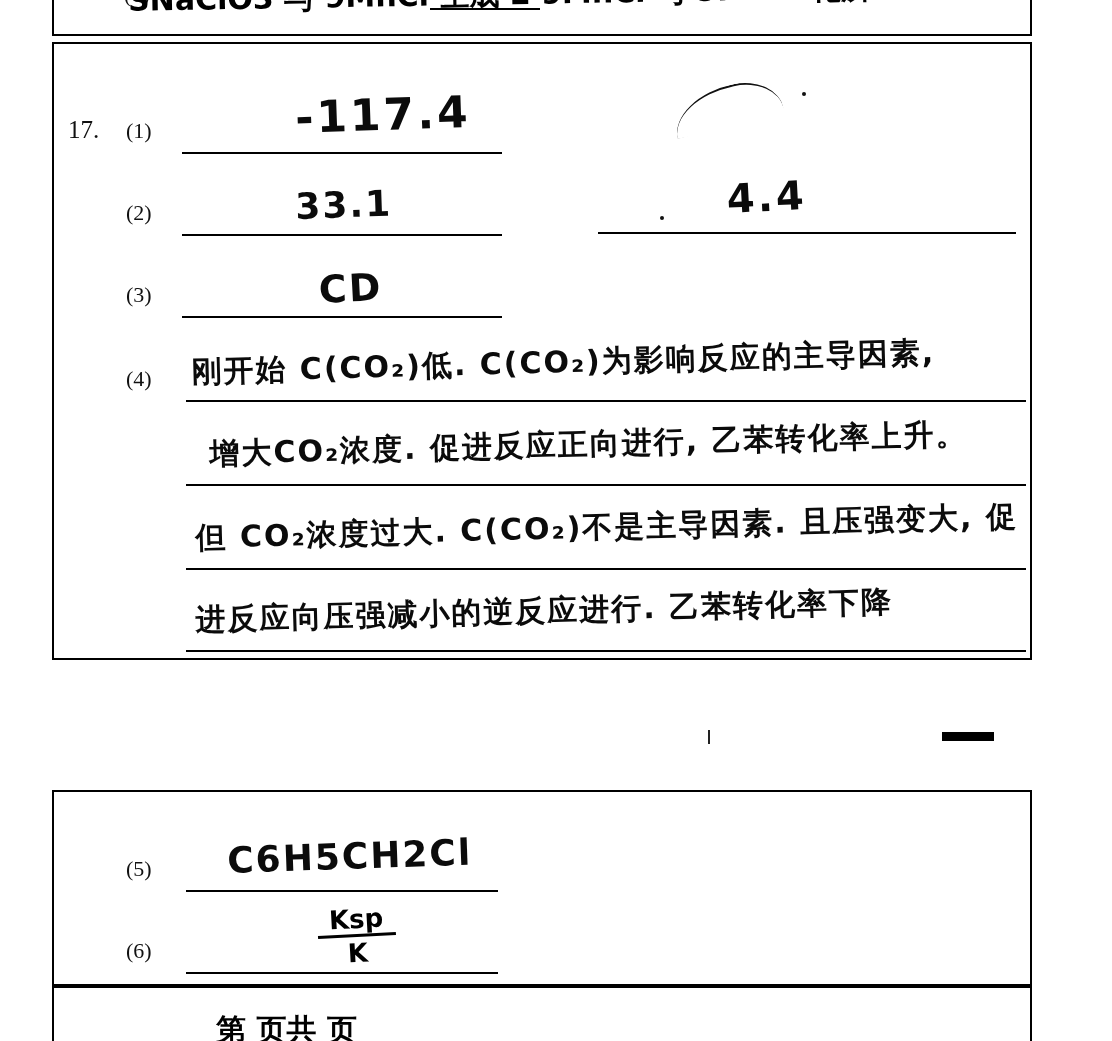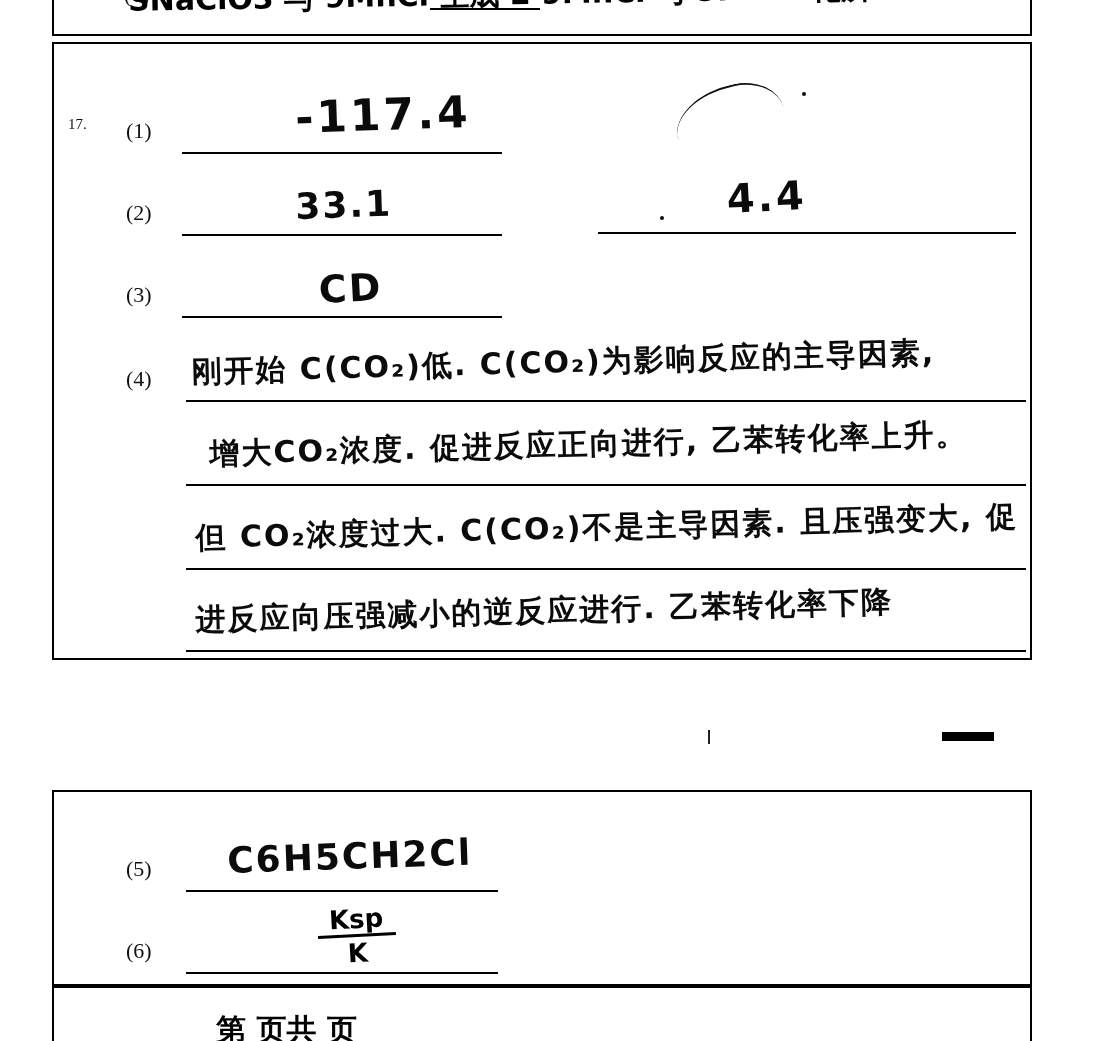--- a/index.html
+++ b/index.html
@@ -199,21 +199,21 @@
 
 <div class="sheet">
 
   <div class="top-strip"></div>
   <div class="qnum" style="left:124px; top:-18px;">(6)</div>
   <div class="hw-top">SNaClO3 与 9MnCl 生成 2 9MnCl 与 9MnCl 化所 ...</div>
   <div class="top-underline"></div>
 
   <div class="frame block-17"></div>
 
-  <div class="qnum" style="left:68px; top:116px; font-size:15px;">17.</div>
+  <div class="qnum" style="left:68px; top:116px; font-size:25px;">17.</div>
 
   <div class="qnum" style="left:126px; top:118px;">(1)</div>
   <div class="rule" style="left:182px; top:152px; width:320px;"></div>
   <div class="hw hw-en hw-117">-117.4</div>
   <div class="stray-curve"></div>
   <div class="stray-dot" style="left:802px; top:92px;"></div>
 
   <div class="qnum" style="left:126px; top:200px;">(2)</div>
   <div class="rule" style="left:182px; top:234px; width:320px;"></div>
   <div class="rule" style="left:598px; top:232px; width:418px;"></div>

